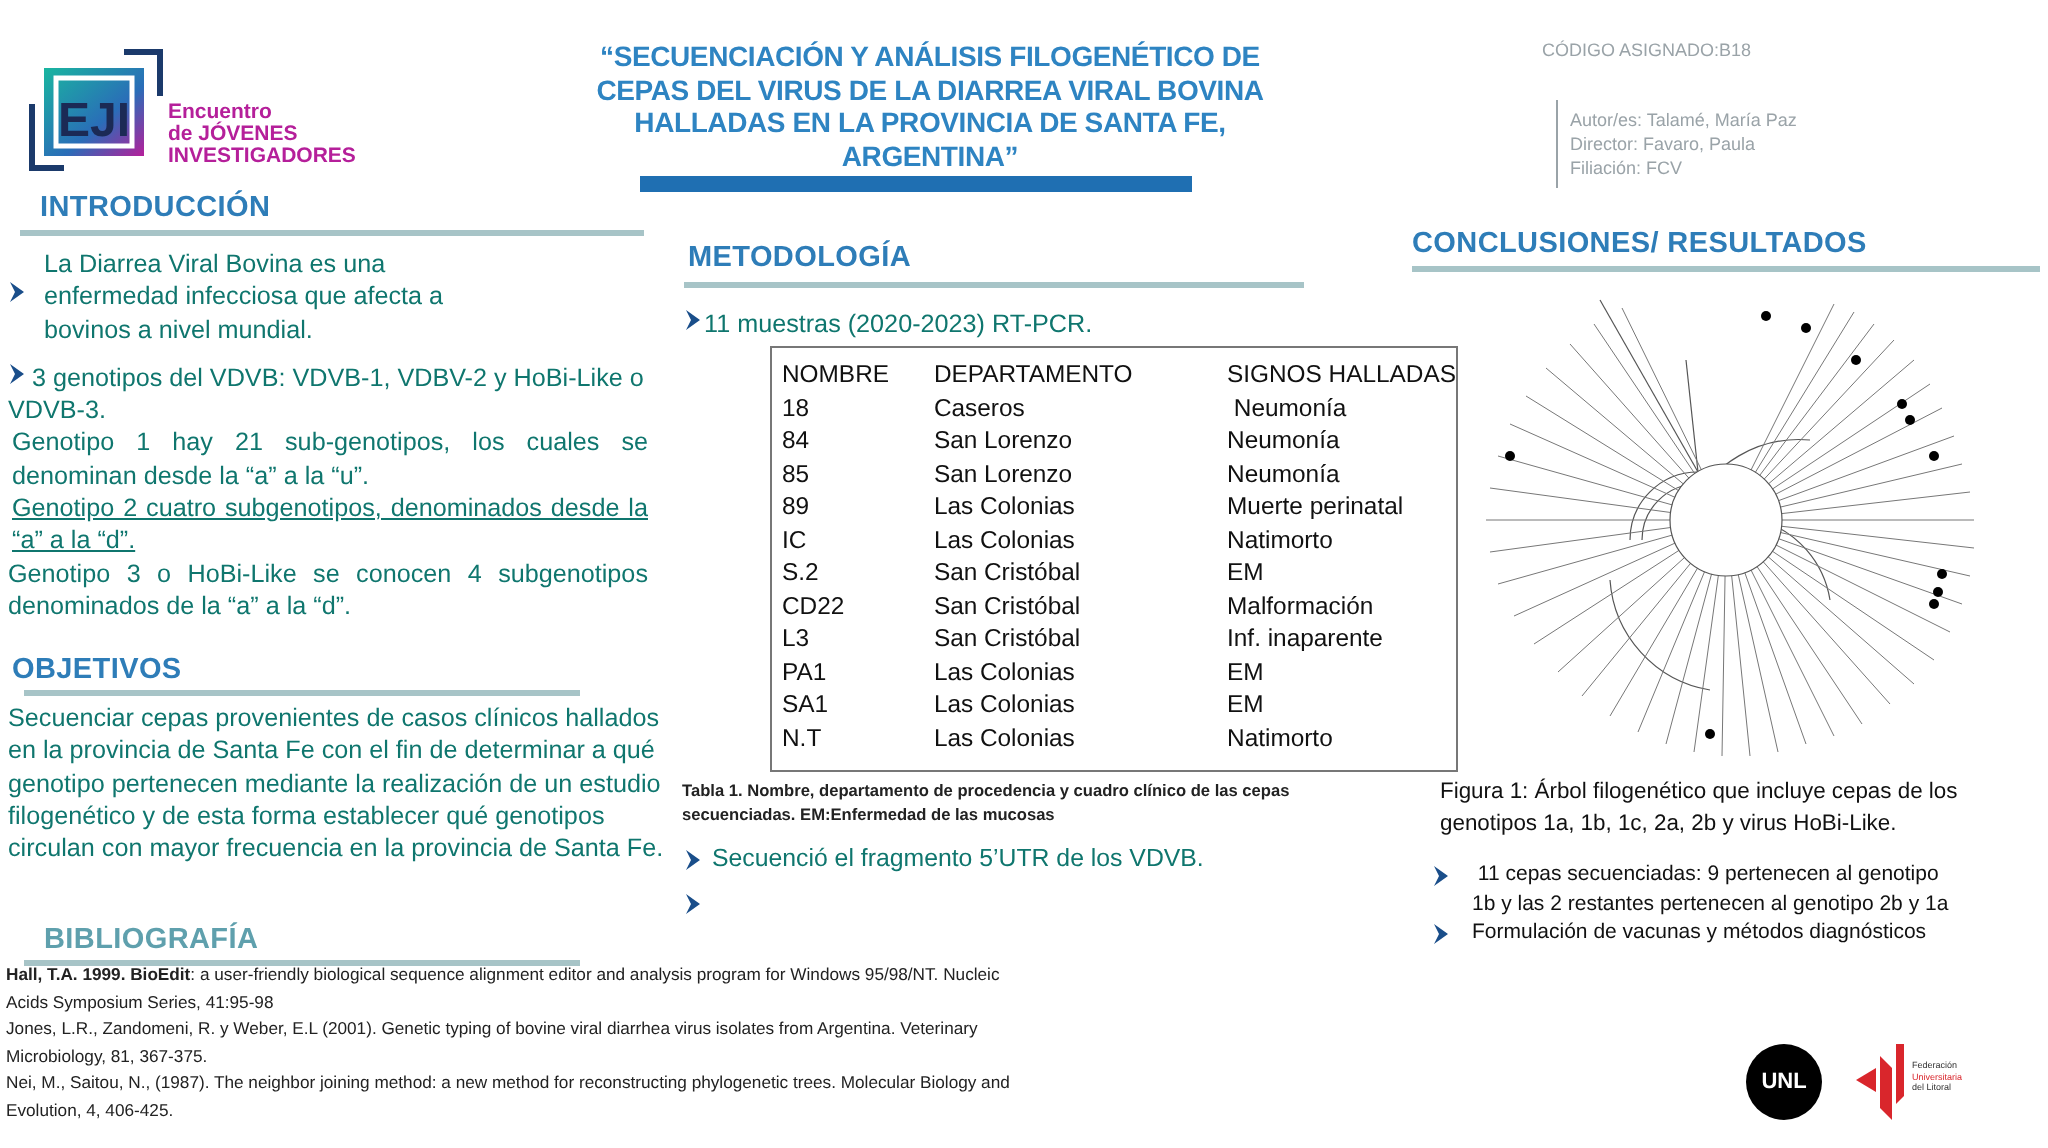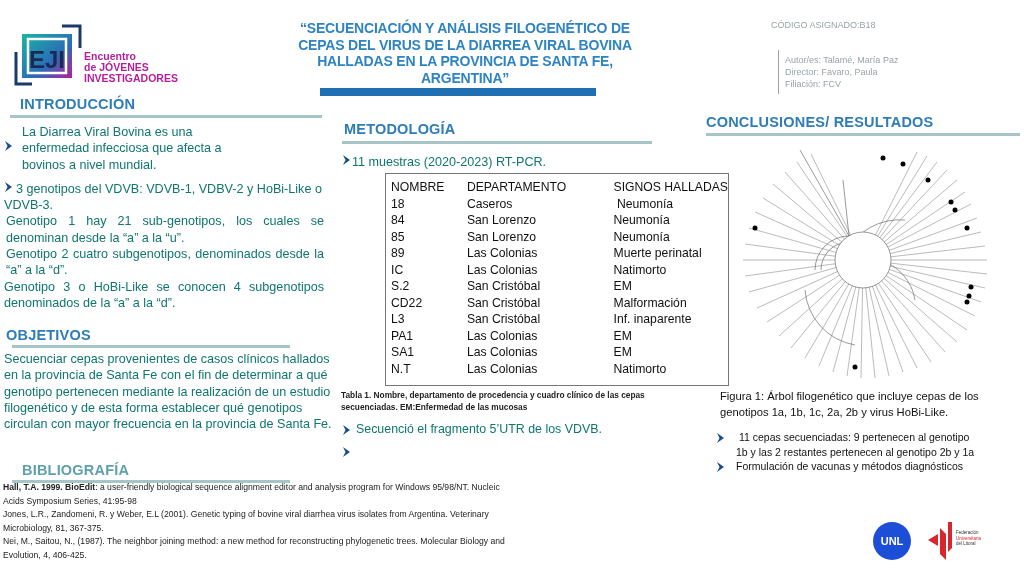--- a/index.html
+++ b/index.html
@@ -29,21 +29,21 @@
 
   table.samples { border-collapse: collapse; font-size: 12.2px; line-height: 16.5px; }
   table.samples td { padding: 0; white-space: nowrap; }
 
   .caption { font-size: 8.3px; font-weight: bold; line-height: 12px; color: #222; }
   .bib { font-size: 8.6px; line-height: 13.5px; color: #222; }
 
   .fig-caption { font-size: 11.2px; line-height: 15.5px; color: #111; }
   .concl { font-size: 10.5px; line-height: 14.5px; color: #111; }
 
-  .unl { left: 873px; top: 522px; width: 38px; height: 38px; border-radius: 50%; background: #1d4ed8; color: #fff; font-weight: bold; font-size: 11px; display: flex; align-items: center; justify-content: center; }
+  .unl { left: 873px; top: 522px; width: 38px; height: 38px; border-radius: 50%; background: #000000; color: #fff; font-weight: bold; font-size: 11px; display: flex; align-items: center; justify-content: center; }
   .ful-text { left: 956px; top: 530px; font-size: 4.5px; line-height: 5.5px; color: #333; }
 </style>
 </head>
 <body>
 
 <div class="abs logo-mark">
   <svg width="68" height="62" viewBox="0 0 68 62">
     <defs>
       <linearGradient id="lg" x1="0" y1="0" x2="1" y2="1">
         <stop offset="0" stop-color="#19b6a0"></stop>
@@ -92,21 +92,21 @@
     <span style="width:220px; display:block;">La Diarrea Viral Bovina es una enfermedad infecciosa que afecta a bovinos a nivel mundial.</span>
   </div>
   <div style="margin-top:8px;">
     <span style="display:inline-block; width:12px;">
       <svg width="9" height="12" viewBox="0 0 9 12">
           <path d="M1 1 L8 6 L1 11 L3.5 6 Z" fill="#1a4e8a"></path>
         </svg>
     </span><span>3 genotipos del VDVB: VDVB-1, VDBV-2 y HoBi-Like o VDVB-3.</span>
   </div>
   <div class="justify" style="padding-left:2px;">Genotipo 1 hay 21 sub-genotipos, los cuales se denominan desde la “a” a la “u”.</div>
-  <div class="justify" style="padding-left:2px;">Genotipo 2 cuatro subgenotipos, denominados desde la “a” a la “d”.</div>
+  <div class="justify" style="padding-left:2px;text-decoration:underline;">Genotipo 2 cuatro subgenotipos, denominados desde la “a” a la “d”.</div>
   <div class="justify">Genotipo 3 o HoBi-Like se conocen 4 subgenotipos denominados de la “a” a la “d”.</div>
 </div>
 
 <div class="abs sec-h" style="left:6px; top:327px;">OBJETIVOS</div>
 <div class="abs sec-line" style="left:12px; top:345px; width:278px;"></div>
 <div class="abs body-txt" style="left:4px; top:351px; width:330px;">Secuenciar cepas provenientes de casos clínicos hallados en la provincia de Santa Fe con el fin de determinar a qué genotipo pertenecen mediante la realización de un estudio filogenético y de esta forma establecer qué genotipos circulan con mayor frecuencia en la provincia de Santa Fe.</div>
 
 <div class="abs sec-h" style="left:22px; top:462px; color:#5fa0ad;">BIBLIOGRAFÍA</div>
 <div class="abs sec-line" style="left:12px; top:480px; width:278px;"></div>
 <div class="abs bib" style="left:3px; top:481px; width:512px;">

